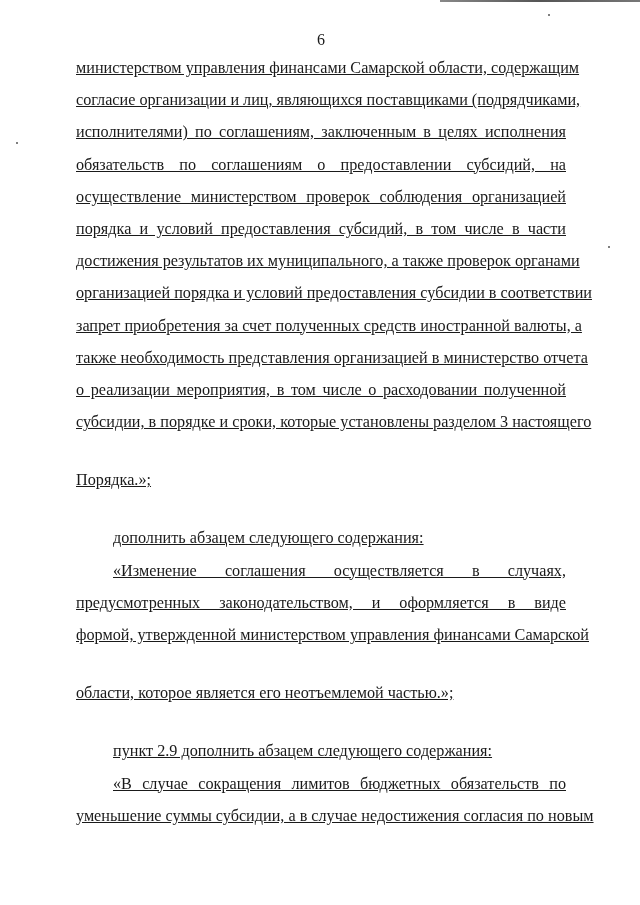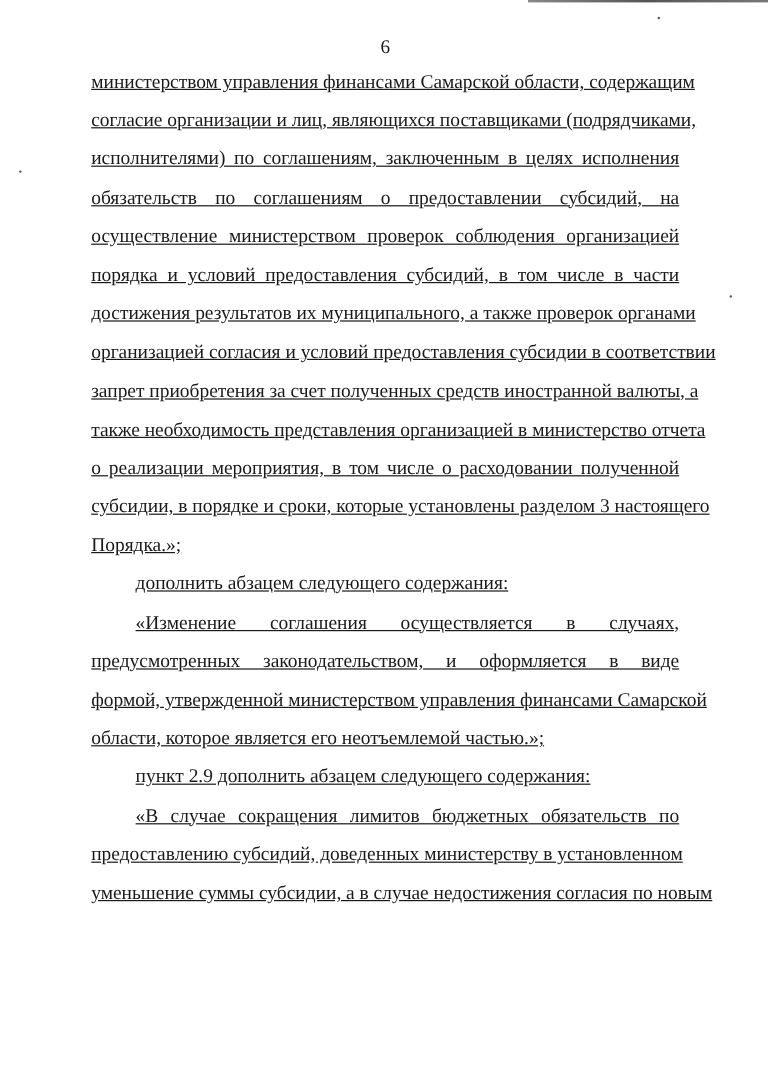--- a/index.html
+++ b/index.html
@@ -13,21 +13,21 @@
     font-family: "Liberation Serif", serif; font-size: 16.2px; color: #1a1a1a;
   }
   .page-number {
     text-align: center; font-size: 16px; height: 24px; line-height: 24px;
     margin-left: 0; margin-bottom: 0;
   }
   .line {
     height: 32.2px; line-height: 32.2px; white-space: nowrap;
     text-align: justify; text-align-last: justify; text-decoration: underline;
   }
-  .line.last { text-align-last: left; }
+  .line.last { text-align-last: left; margin-top: 26px; }
   .line.indent { padding-left: 37px; }
   .speck { position: absolute; width: 2px; height: 2px; background: #555; border-radius: 1px; }
 </style>
 </head>
 <body>
 
 <div class="scan-edge"></div>
 <div class="speck" style="left:548px;top:14px;"></div>
 <div class="speck" style="left:16px;top:142px;"></div>
 <div class="speck" style="left:608px;top:246px;"></div>
@@ -35,29 +35,28 @@
 <div class="page">
   <div class="page-number">6</div>
   <div id="lines">
       <div class="line">министерством управления финансами Самарской области, содержащим</div>
       <div class="line">согласие организации и лиц, являющихся поставщиками (подрядчиками,</div>
       <div class="line">исполнителями) по соглашениям, заключенным в целях исполнения</div>
       <div class="line">обязательств по соглашениям о предоставлении субсидий, на</div>
       <div class="line">осуществление министерством проверок соблюдения организацией</div>
       <div class="line">порядка и условий предоставления субсидий, в том числе в части</div>
       <div class="line">достижения результатов их муниципального, а также проверок органами</div>
-      <div class="line">организацией согласия и условий предоставления субсидии в соответствии</div>
+      <div class="line">организацией порядка и условий предоставления субсидии в соответствии</div>
       <div class="line">запрет приобретения за счет полученных средств иностранной валюты, а</div>
       <div class="line">также необходимость представления организацией в министерство отчета</div>
       <div class="line">о реализации мероприятия, в том числе о расходовании полученной</div>
       <div class="line">субсидии, в порядке и сроки, которые установлены разделом 3 настоящего</div>
       <div class="line last">Порядка.»;</div>
       <div class="line indent last">дополнить абзацем следующего содержания:</div>
       <div class="line indent">«Изменение соглашения осуществляется в случаях,</div>
       <div class="line">предусмотренных законодательством, и оформляется в виде</div>
       <div class="line">формой, утвержденной министерством управления финансами Самарской</div>
       <div class="line last">области, которое является его неотъемлемой частью.»;</div>
       <div class="line indent last">пункт 2.9 дополнить абзацем следующего содержания:</div>
       <div class="line indent">«В случае сокращения лимитов бюджетных обязательств по</div>
-      <div class="line">предоставлению субсидий, доведенных министерству в установленном</div>
       <div class="line">уменьшение суммы субсидии, а в случае недостижения согласия по новым</div>
     </div>
 </div>
 
 </body></html>

